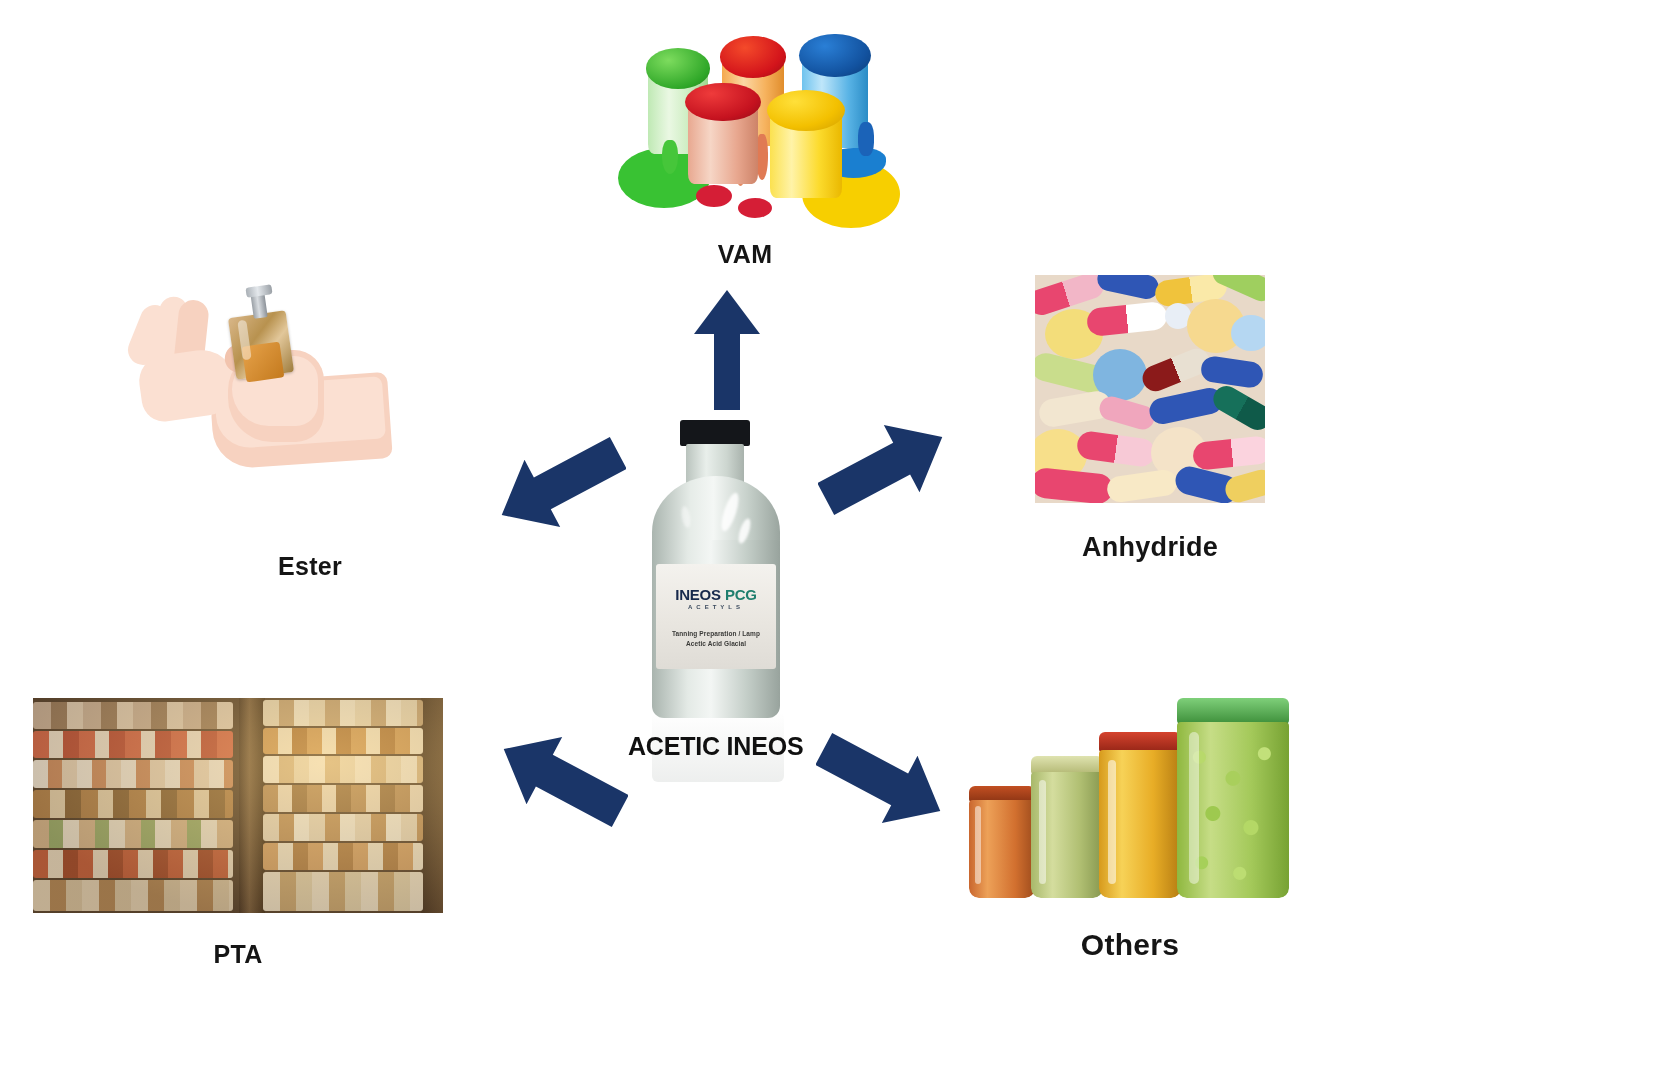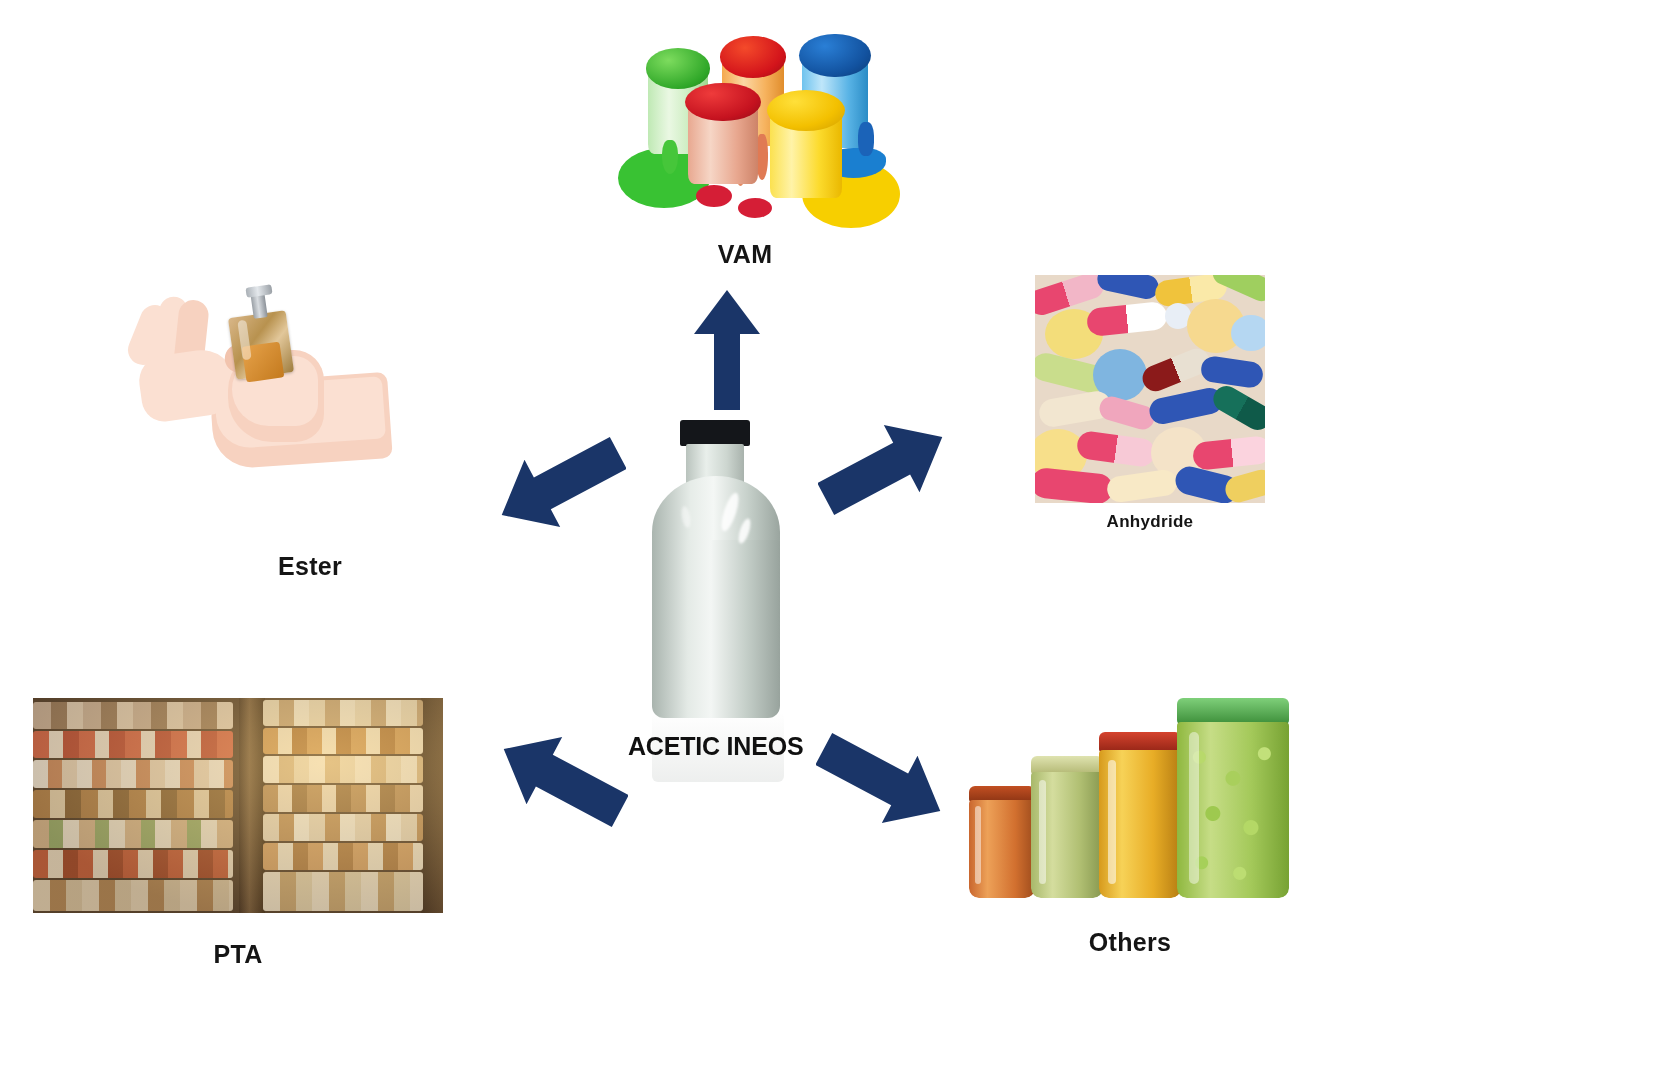--- a/index.html
+++ b/index.html
@@ -240,21 +240,21 @@
       <div class="pill cap" style="--a:#16705a; --b:#0f5a49; left:176px; top:120px; width:62px; height:26px; transform:rotate(30deg);"></div>
       <div class="pill" style="left:-6px;  top:154px; width:58px; height:52px; background:#f7df8a; border-radius:50%;"></div>
       <div class="pill cap" style="--a:#e8466f; --b:#f7c9d6; left:42px;  top:160px; width:78px; height:28px; transform:rotate(8deg);"></div>
       <div class="pill" style="left:116px; top:152px; width:56px; height:52px; background:#f4e3c8; border-radius:50%;"></div>
       <div class="pill cap" style="--a:#e8466f; --b:#fbd3de; left:158px; top:164px; width:78px; height:28px; transform:rotate(-6deg);"></div>
       <div class="pill" style="left:-4px;  top:196px; width:82px; height:30px; background:#e8466f; transform:rotate(6deg);"></div>
       <div class="pill" style="left:72px;  top:198px; width:70px; height:26px; background:#f8e9c6; transform:rotate(-8deg);"></div>
       <div class="pill" style="left:140px; top:196px; width:64px; height:28px; background:#2f56b5; transform:rotate(14deg);"></div>
       <div class="pill" style="left:190px; top:198px; width:50px; height:26px; background:#efcf5f; transform:rotate(-16deg);"></div>
     </div>
-    <div class="node-label" style="left:1030px; top:512px; width:240px; font-size:17px;">Anhydride</div>
+    <div class="node-label" style="left:1030px; top:532px; width:240px; font-size:27px;">Anhydride</div>
   </div>
 
   <div class="node">
     <div class="pta-art">
 
       <div style="position:absolute; left:206px; top:0; width:26px; height:215px; background:linear-gradient(90deg,#4e3a26,#7d6140 40%,#4a361f);"></div>
       <div style="position:absolute; left:388px; top:0; width:24px; height:215px; background:linear-gradient(90deg,#4e3a26,#6e5436);"></div>
 
       <div class="roll" style="left:0px;  top:4px;   width:200px; height:27px; background:repeating-linear-gradient(90deg,#cdb49a 0 18px,#9e7f5f 18px 34px,#e2cfb6 34px 50px);"></div>
       <div class="roll" style="left:0px;  top:33px;  width:200px; height:27px; background:repeating-linear-gradient(90deg,#d76a4b 0 16px,#f0e2cd 16px 30px,#c0533a 30px 46px);"></div>
@@ -306,33 +306,41 @@
                radial-gradient(circle at 50% 32%, #a9cf5c 0 7px, transparent 8px),
                radial-gradient(circle at 78% 18%, #c2e07a 0 6px, transparent 7px),
                radial-gradient(circle at 32% 52%, #9ec94f 0 7px, transparent 8px),
                radial-gradient(circle at 66% 60%, #b4d866 0 7px, transparent 8px),
                radial-gradient(circle at 22% 80%, #a6d059 0 6px, transparent 7px),
                radial-gradient(circle at 56% 86%, #bcdd72 0 6px, transparent 7px),
                linear-gradient(90deg,#8fb83f,#c6dd86 30%,#a4c95a 66%,#77a233);"></div>
         <div style="position:absolute; left:12px; top:34px; width:10px; height:152px; background:rgba(255,255,255,.45); border-radius:5px;"></div>
       </div>
     </div>
-    <div class="node-label" style="left:1015px; top:928px; width:230px; font-size:25px;">Others</div>
+    <div class="node-label" style="left:1015px; top:928px; width:230px; font-size:30px;">Others</div>
   </div>
 
   <div class="node">
     <div class="b-shadow"></div>
     <div class="bottle-art">
       <div class="b-cap"></div>
       <div class="b-neck"></div>
       <div class="b-shoulder"></div>
       <div class="b-body"></div>
       <div class="b-gloss" style="left:86px; top:72px;  width:12px; height:40px; transform:rotate(18deg);"></div>
       <div class="b-gloss" style="left:102px; top:98px; width:9px;  height:26px; transform:rotate(18deg);"></div>
       <div class="b-gloss" style="left:44px;  top:86px; width:8px;  height:22px; transform:rotate(-10deg); opacity:.55;"></div>
+      <div class="b-label">
+        <div class="b-logo">
+          <span class="ineos">INEOS</span><span>&nbsp;</span><span class="pcg">PCG</span>
+        </div>
+        <div class="b-sub">ACETYLS</div>
+        <div class="b-desc1">Tanning Preparation / Lamp</div>
+        <div class="b-desc2">Acetic Acid Glacial</div>
+      </div>
     </div>
     <div class="center-label" style="left:628px; top:732px; font-size:25px;">ACETIC INEOS</div>
   </div>
 
   <svg class="arrow" style="left:694px; top:290px; width:66px; height:120px;" viewBox="0 0 66 120">
     <polygon points="33,0 66,44 46,44 46,120 20,120 20,44 0,44" fill="#1a3568"></polygon>
   </svg>
 
   <svg class="arrow" style="left:494px; top:436px; width:132px; height:96px;" viewBox="0 0 132 96">
     <g transform="rotate(-28 66 48)">

